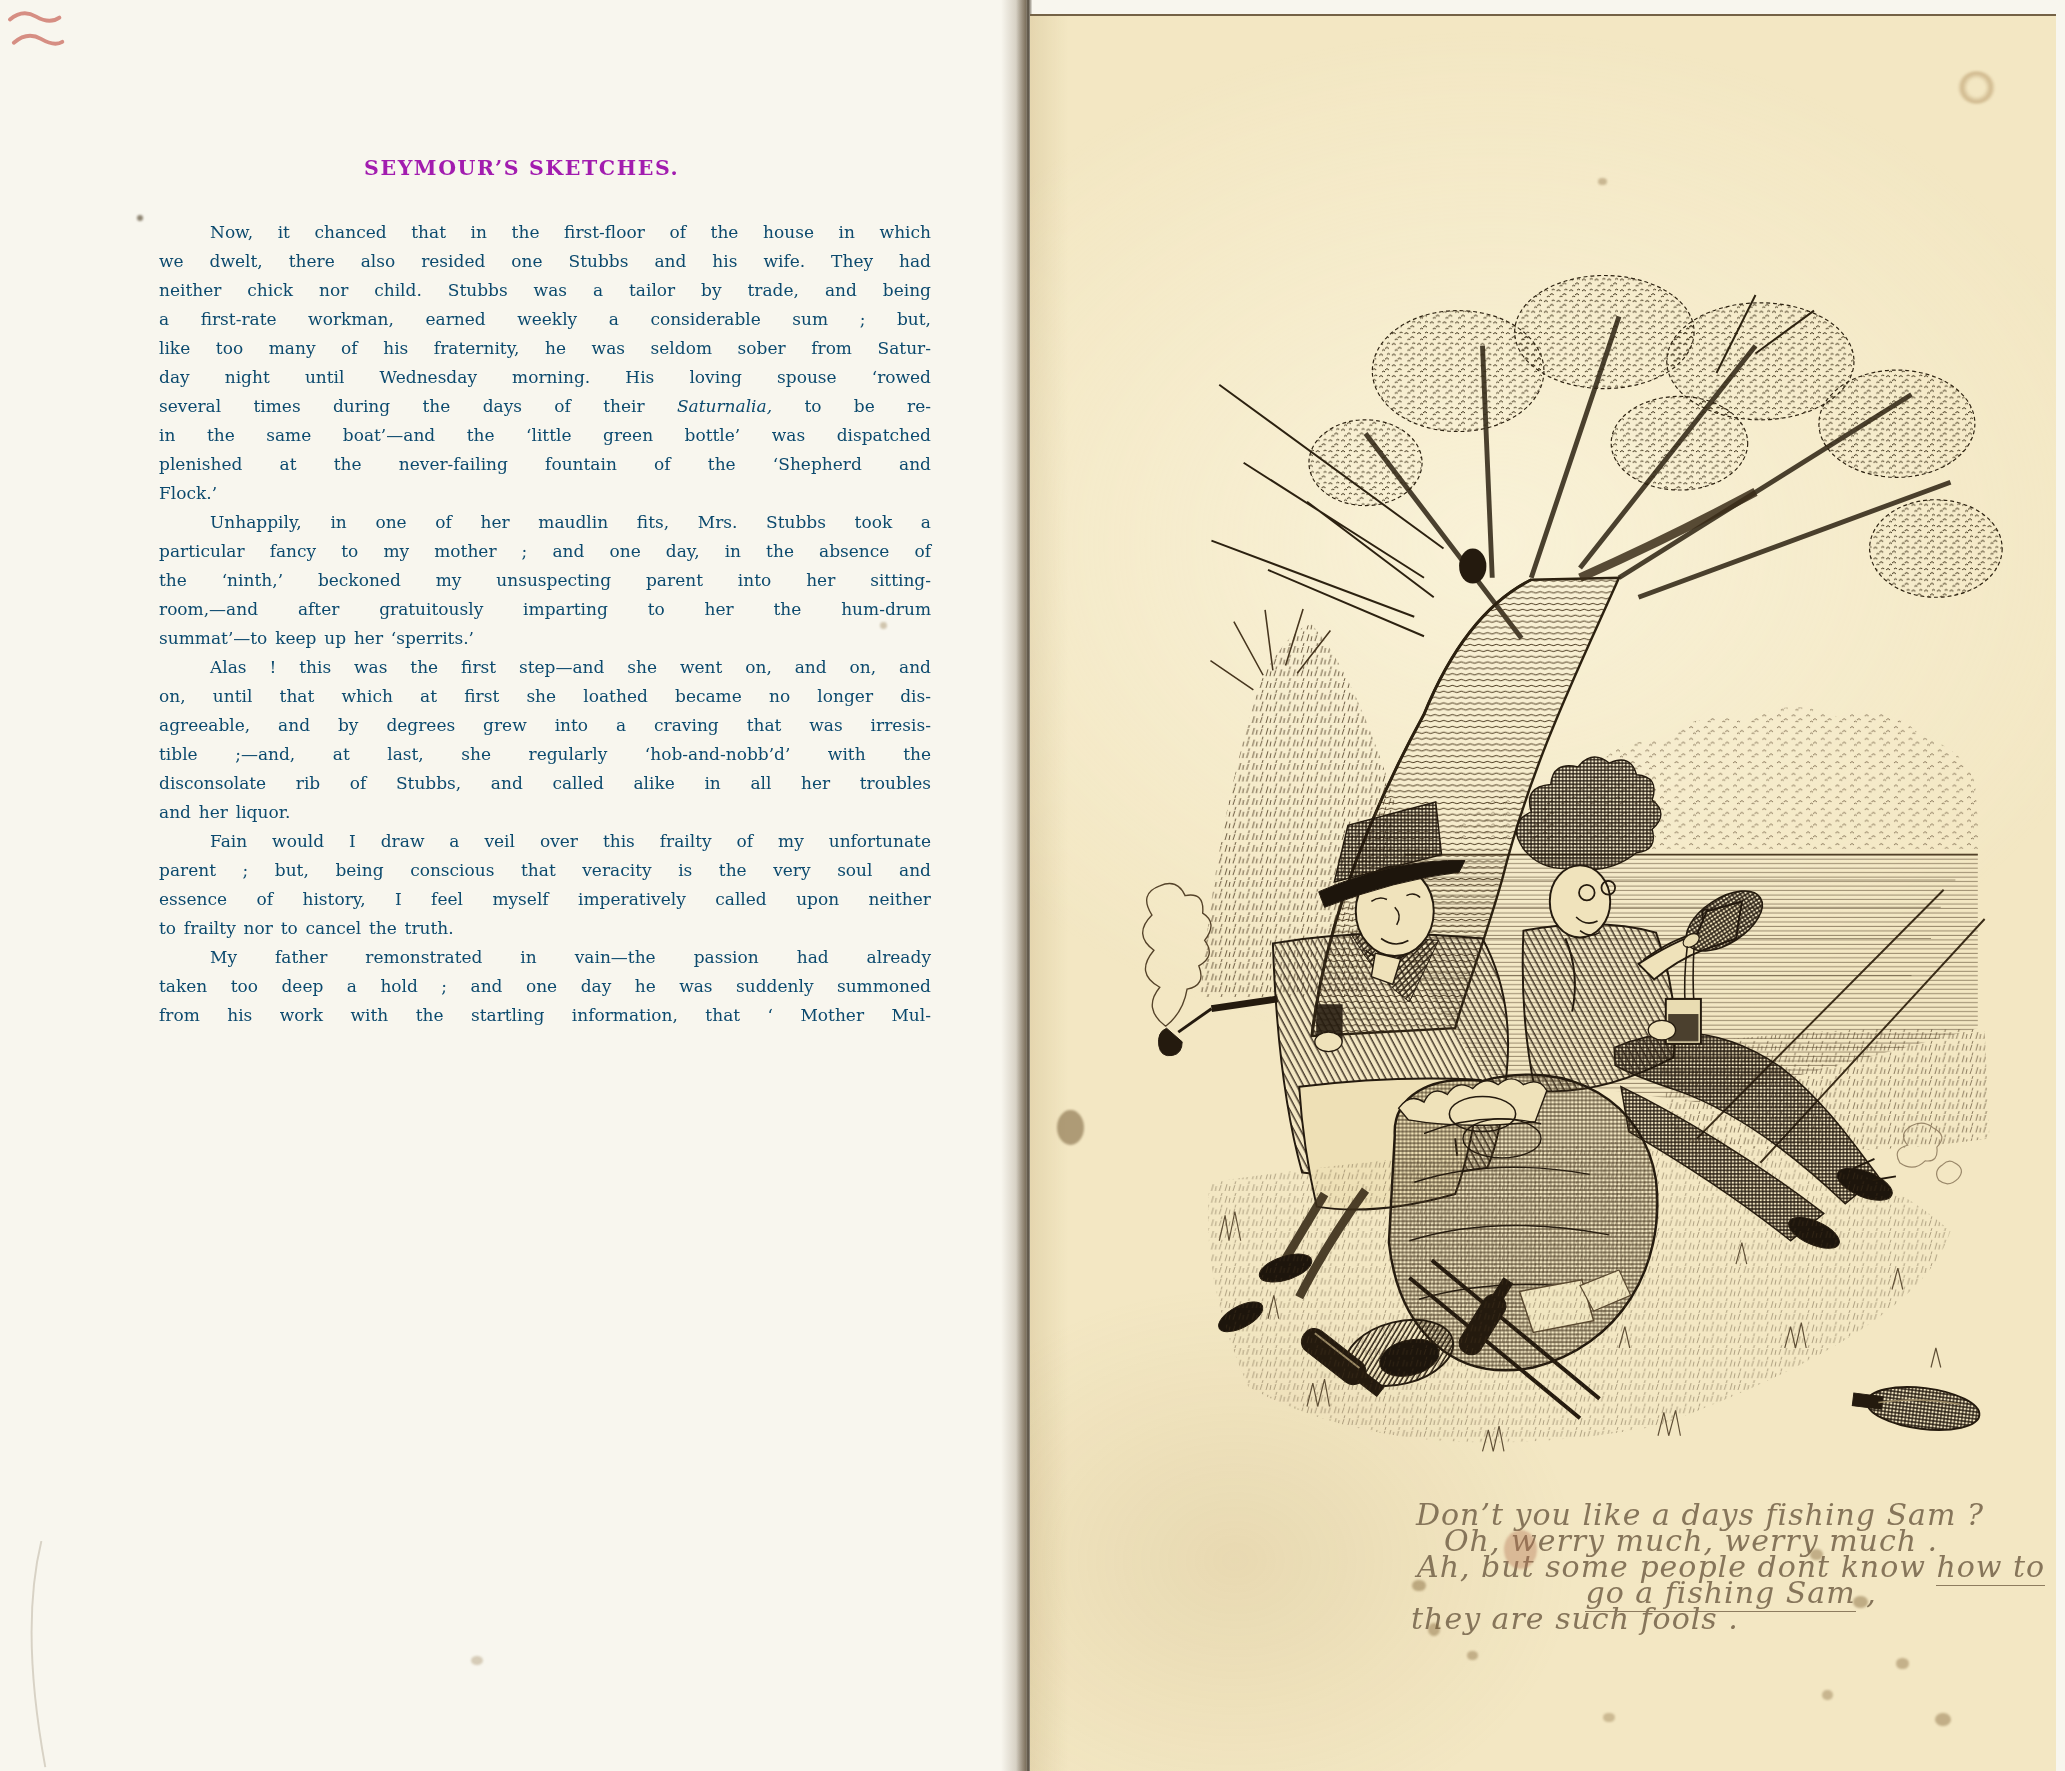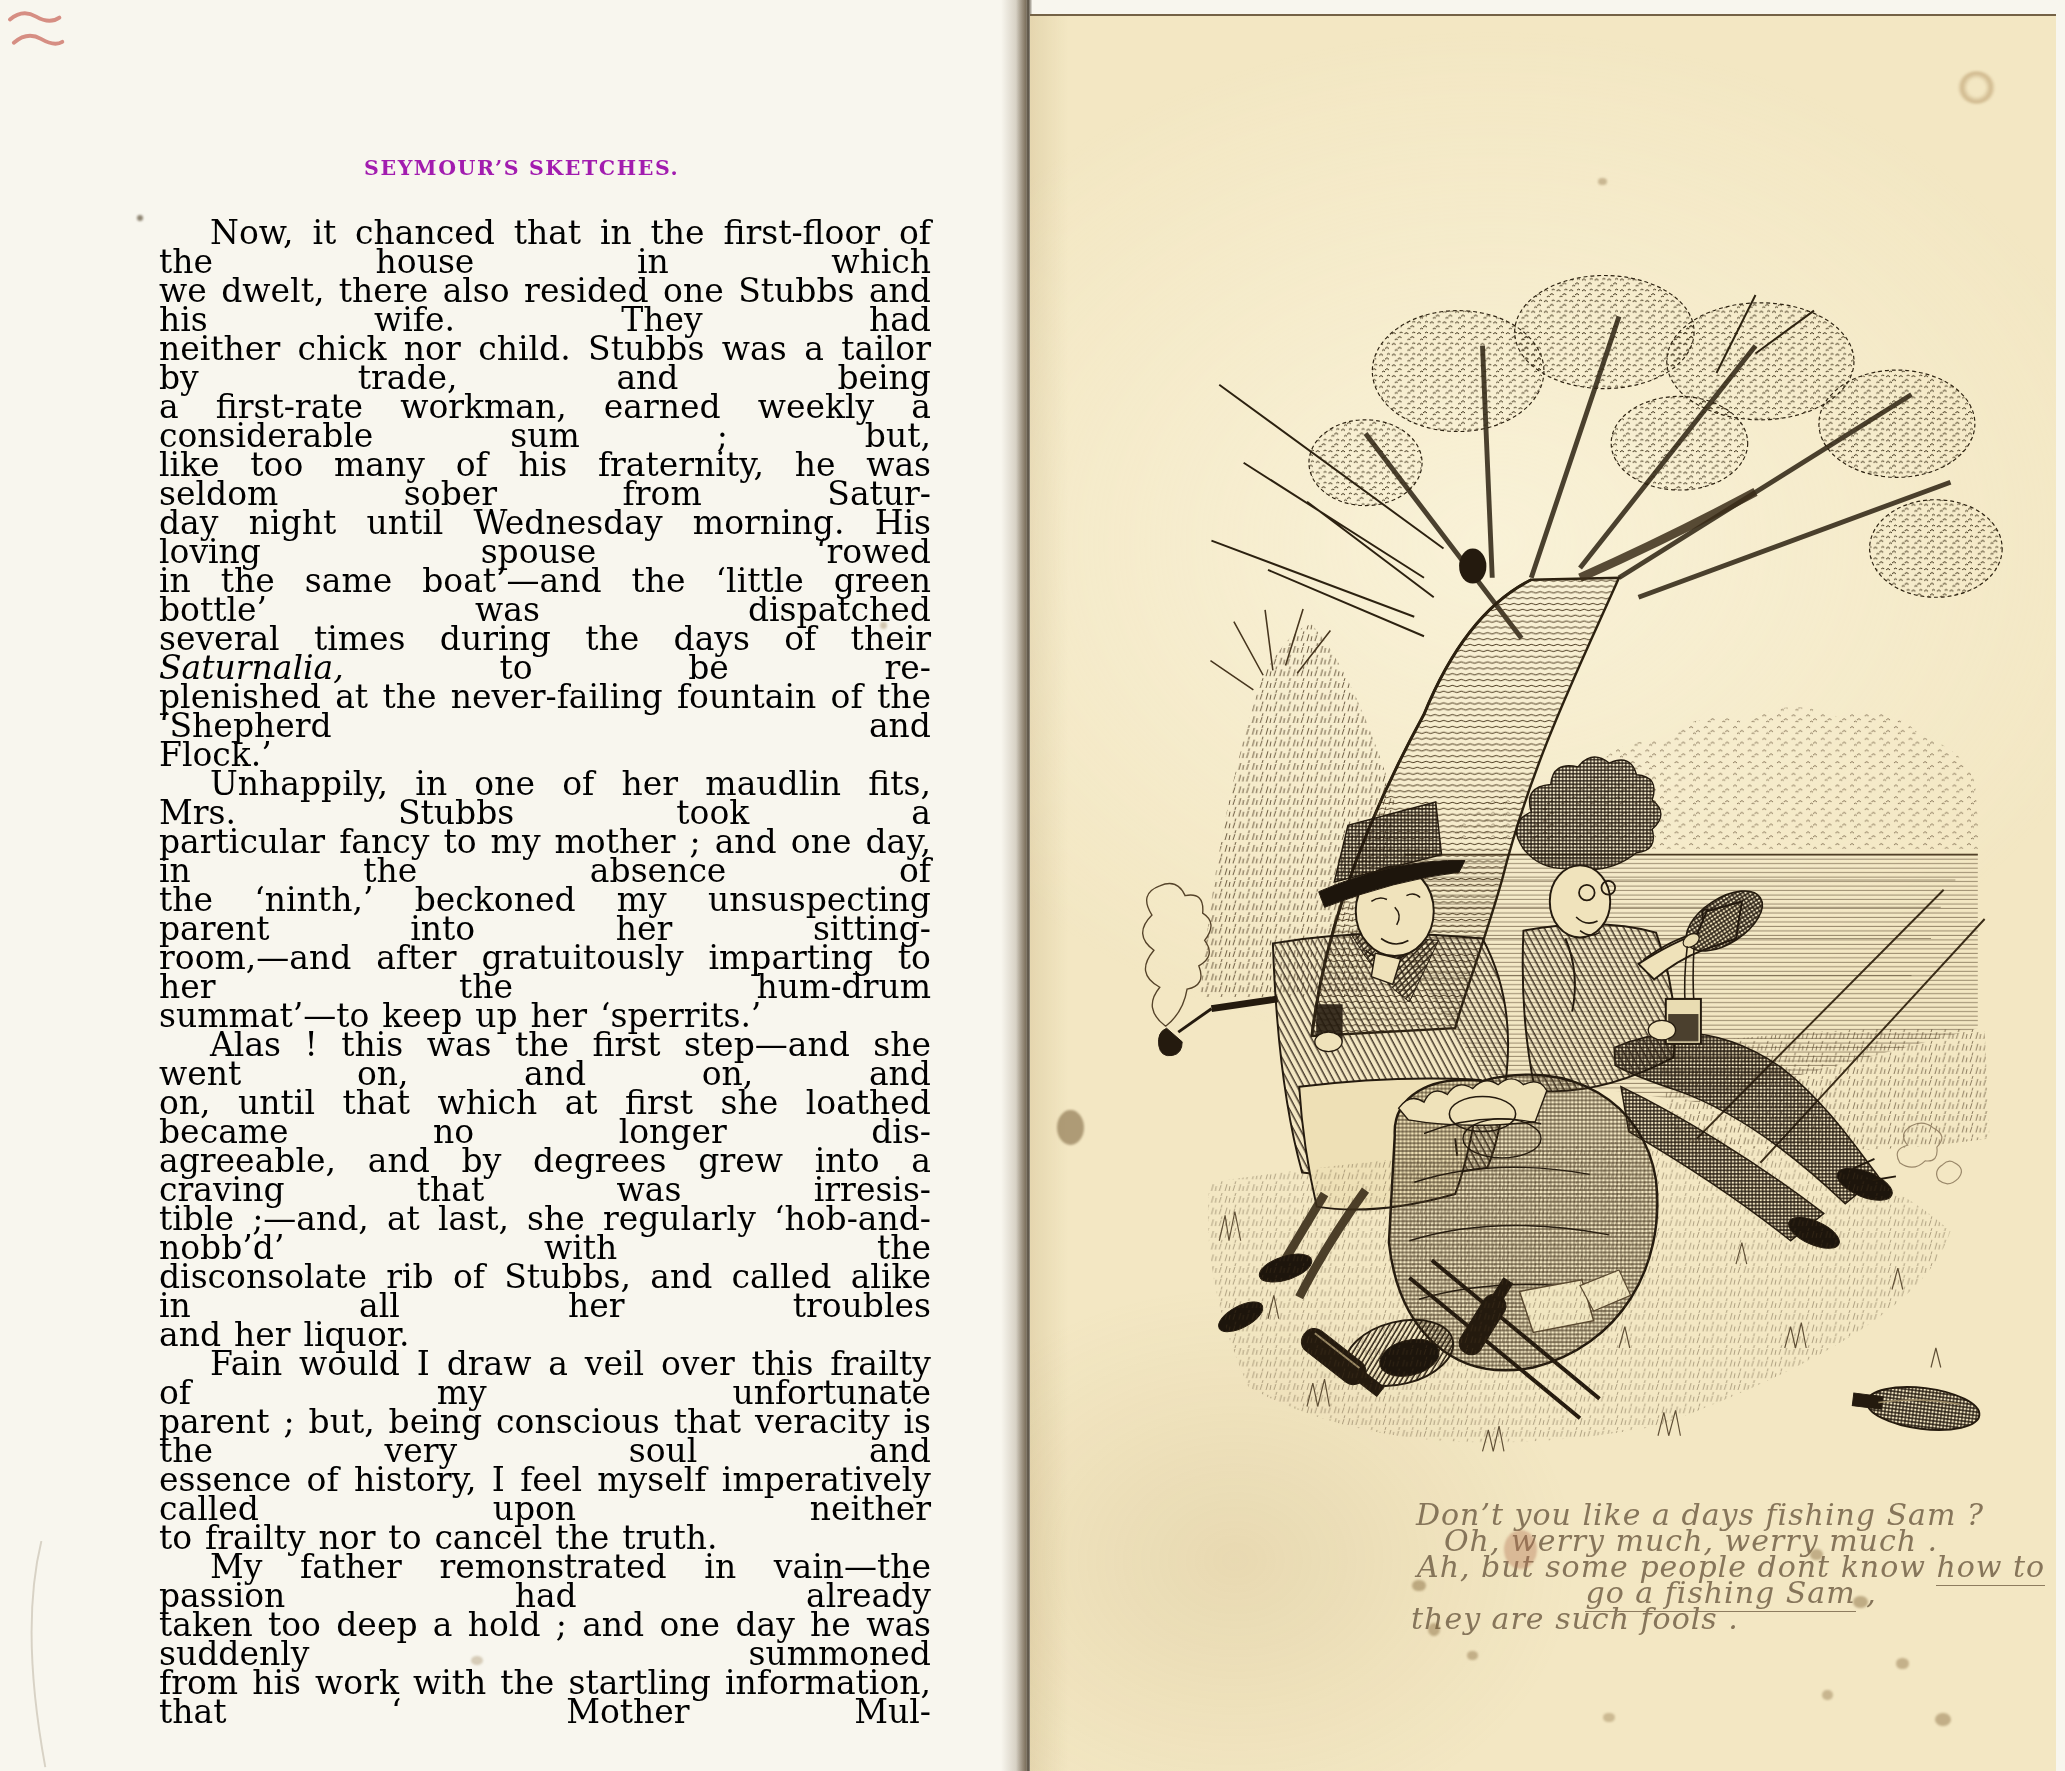--- a/index.html
+++ b/index.html
@@ -12,22 +12,22 @@
       radial-gradient(1170px 878px at 70% 35%, rgba(255,248,220,.35), rgba(0,0,0,0) 70%),
       linear-gradient(90deg, #d8c械 0%, rgba(0,0,0,0) 0%),
       linear-gradient(90deg, rgba(150,120,60,.28) 0, rgba(150,120,60,.10) 27px, rgba(0,0,0,0) 68px),
       linear-gradient(180deg, rgba(160,130,70,.18) 0, rgba(0,0,0,0) 59px),
       linear-gradient(0deg, rgba(150,120,60,.14) 0, rgba(0,0,0,0) 88px),
       #e9d8a2;}
   .page-left::after{content:"";position:absolute;right:0;top:0;bottom:0;width:25px;
     background:linear-gradient(270deg, rgba(90,70,40,.35), rgba(0,0,0,0));}
   .running-header{position:relative;margin:156px 0 0 364px;width:fit-content;
     font-size:20.5px;letter-spacing:1.6px;color:#a21caf;font-weight:bold;}
-  .text-column{position:absolute;left:159px;top:218px;width:772px;color:#000000;
-    font-size:33px;line-height:29px;word-spacing:2.4px;}
+  .text-column{position:absolute;left:159px;top:218px;width:772px;color:#0c4a6e;
+    font-size:17px;line-height:29px;word-spacing:2.4px;}
   .line{text-align:justify;text-align-last:justify;white-space:normal;}
   .line.ind{text-indent:51px;}
   .line.last{text-align-last:left;}
 
   
   .seam{position:absolute;left:1016px;top:0;width:21.5px;height:1771px;
     background:linear-gradient(90deg, rgba(0,0,0,0) 0, rgba(70,55,32,.55) 45%, rgba(40,30,15,.8) 55%, rgba(0,0,0,0) 75%);}
 
   
   .page-right{position:absolute;left:1030px;top:13.7px;right:9.8px;bottom:0;
@@ -62,22 +62,22 @@
   <div class="page-left">
     <div class="running-header">SEYMOUR’S SKETCHES.</div>
     <div class="text-column">
         <div>
           <div class="line ind">Now, it chanced that in the first-floor of the house in which</div>
           <div class="line">we dwelt, there also resided one Stubbs and his wife.  They had</div>
           <div class="line">neither chick nor child.  Stubbs was a tailor by trade, and being</div>
           <div class="line">a first-rate workman, earned weekly a considerable sum ; but,</div>
           <div class="line">like too many of his fraternity, he was seldom sober from Satur-</div>
           <div class="line">day night until Wednesday morning.  His loving spouse ‘rowed</div>
+          <div class="line">several times during the days of their <i>Saturnalia,</i> to be re-</div>
           <div class="line">in the same boat’—and the ‘little green bottle’ was dispatched</div>
-          <div class="line">several times during the days of their <i>Saturnalia,</i> to be re-</div>
           <div class="line">plenished at the never-failing fountain of the ‘Shepherd and</div>
           <div class="line last">Flock.’</div>
         </div>
         <div>
           <div class="line ind">Unhappily, in one of her maudlin fits, Mrs. Stubbs took a</div>
           <div class="line">particular fancy to my mother ; and one day, in the absence of</div>
           <div class="line">the ‘ninth,’ beckoned my unsuspecting parent into her sitting-</div>
           <div class="line">room,—and after gratuitously imparting to her the hum-drum</div>
           <div class="line last">summat’—to keep up her ‘sperrits.’</div>
         </div>

